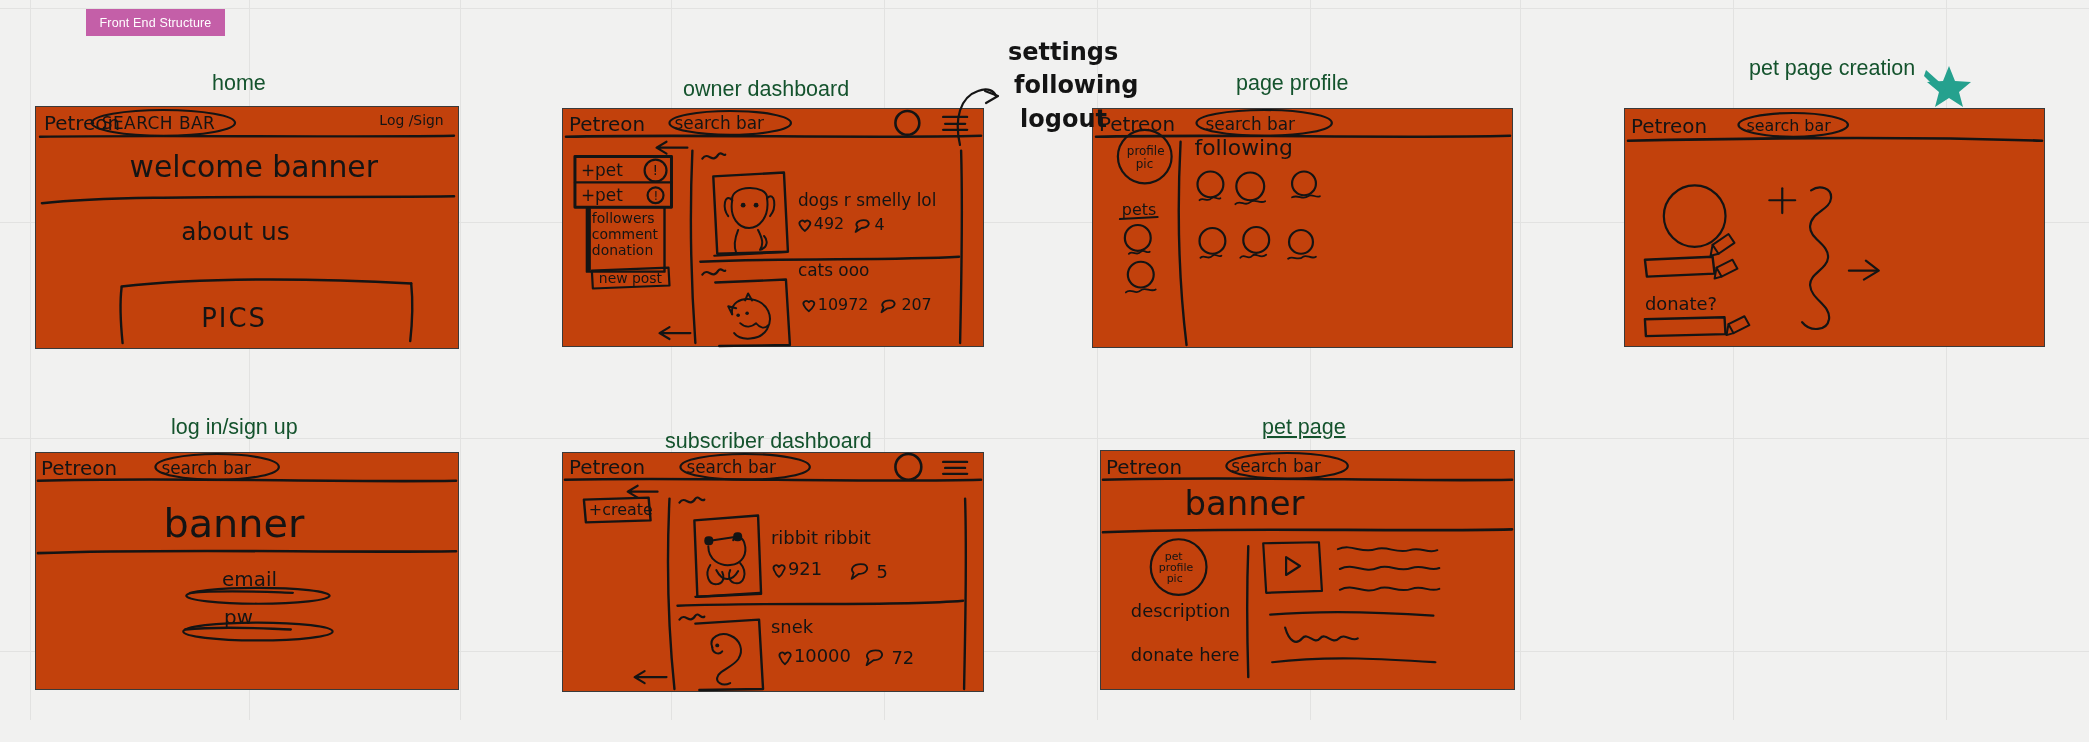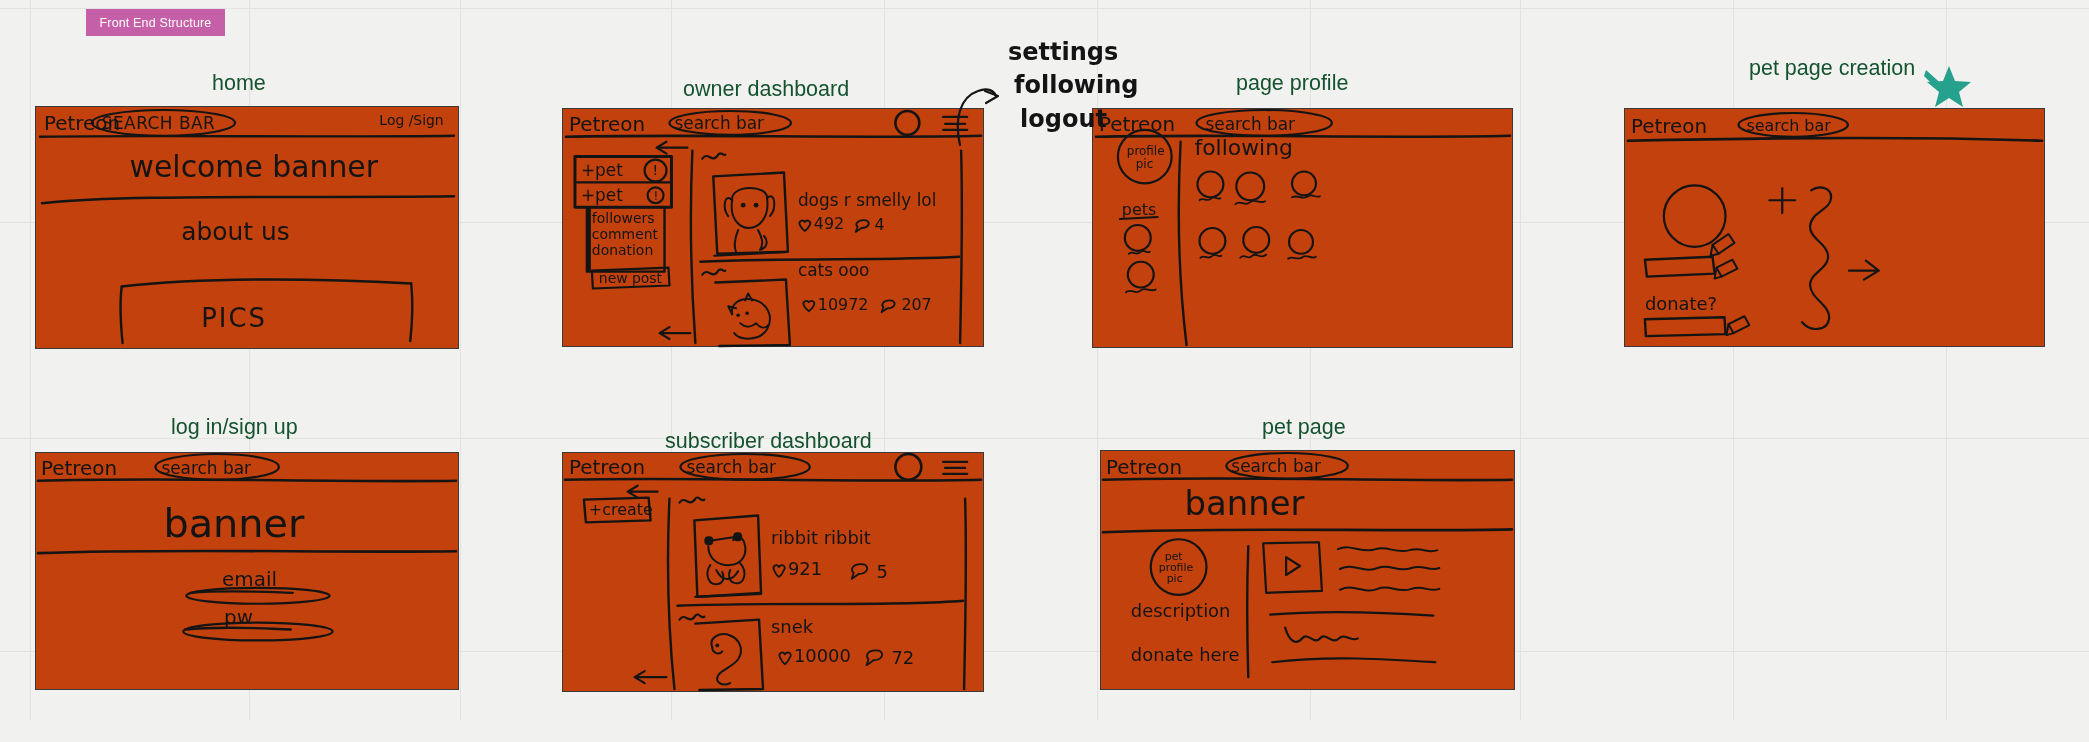--- a/index.html
+++ b/index.html
@@ -89,21 +89,21 @@
   </div>
 
   <div id="page-tag">Front End Structure</div>
 
   <div class="frame-title" style="left:212px; top:71px;">home</div>
   <div class="frame-title" style="left:683px; top:77px;text-align:center;">owner dashboard</div>
   <div class="frame-title" style="left:1236px; top:71px;">page profile</div>
   <div class="frame-title" style="left:1749px; top:56px;">pet page creation</div>
   <div class="frame-title" style="left:171px; top:415px;">log in/sign up</div>
   <div class="frame-title" style="left:665px; top:429px;">subscriber dashboard</div>
-  <div class="frame-title" style="left:1262px; top:415px;">pet page</div>
+  <div class="frame-title" style="left:1262px; top:415px;text-decoration:underline;">pet page</div>
 
   <div class="wf" style="left:35px; top:106px; width:424px; height:243px;">
     <svg viewBox="0 0 424 243" preserveAspectRatio="none">
 
       <path class="ink" stroke-width="2.4" d="M4 30 C 120 28, 300 31, 420 29"></path>
       <text class="hand" x="8" y="23" font-size="20">Petreon</text>
       <ellipse class="ink" stroke-width="2.2" cx="128" cy="16" rx="72" ry="13"></ellipse>
       <text class="hand" x="66" y="22" font-size="17" letter-spacing="0.5">SEARCH BAR</text>
       <text class="hand" x="345" y="18" font-size="14">Log /Sign</text>
 

